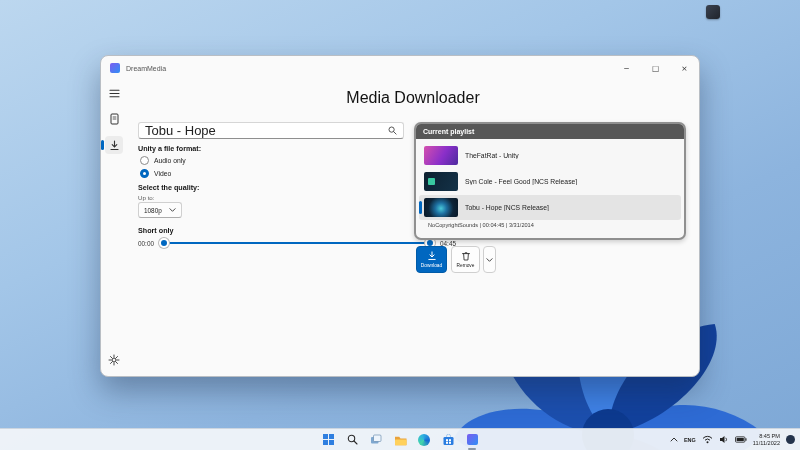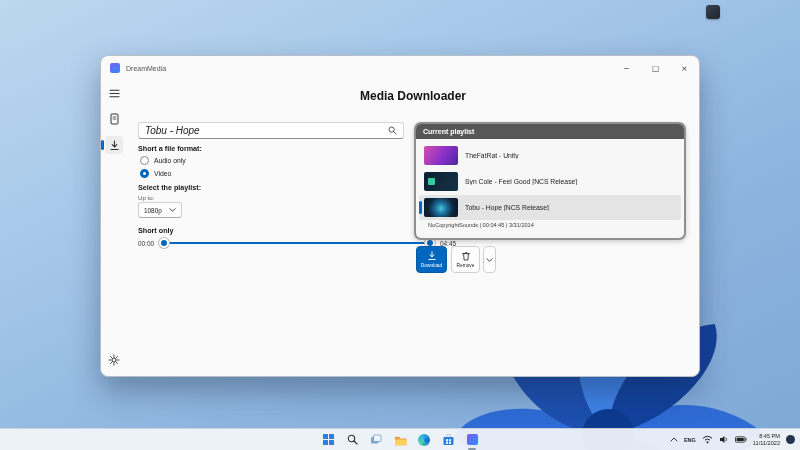--- a/index.html
+++ b/index.html
@@ -31,26 +31,26 @@
   .side-btn{width:18px;height:18px;display:flex;align-items:center;justify-content:center;
     border-radius:4px;position:relative;color:#333;}
   .side-btn.selected{background:#ececec;}
   .side-btn.selected::before{content:"";position:absolute;left:-4px;top:4px;width:2.5px;height:10px;
     background:#0067c0;border-radius:2px;}
   .side-spacer{flex:1;}
 
   
   .main{flex:1;position:relative;}
   .page-title{position:absolute;top:9px;left:0;right:0;text-align:center;
-    font-size:12px;font-weight:700;color:#121212;}
+    font-size:16px;font-weight:400;color:#121212;}
   .search-box{position:absolute;left:11px;top:42px;width:266px;height:17px;background:#fff;
     border:1px solid #d6d6d6;border-bottom-color:#8f8f8f;border-radius:3px;
     display:flex;align-items:center;padding:0 6px;}
-  .search-box input{flex:1;border:0;outline:0;background:transparent;font-size:10px;color:#222;
-    font-family:inherit;padding:0;min-width:0;font-style:italic;}
+  .search-box input{flex:1;border:0;outline:0;background:transparent;font-size:13px;color:#222;
+    font-family:inherit;padding:0;min-width:0;}
   .label{position:absolute;left:11px;font-size:7.2px;font-weight:700;color:#151515;}
   .radio-row{position:absolute;left:13px;display:flex;align-items:center;gap:5px;
     font-size:6.8px;color:#222;}
   .radio{width:9px;height:9px;border-radius:50%;border:1px solid #8a8a8a;background:#fff;flex:none;}
   .radio.checked{border:3px solid #0067c0;}
   .sub-label{position:absolute;left:11px;top:114px;font-size:6.2px;color:#5a5a5a;}
   .dropdown{position:absolute;left:11px;top:122px;width:44px;height:16px;border:1px solid #d0d0d0;
     border-radius:3px;background:#fdfdfd;display:flex;align-items:center;justify-content:space-between;
     padding:0 5px;font-size:6.4px;color:#222;border-bottom-color:#adadad;}
   .slider-row{position:absolute;left:11px;top:157px;width:318px;display:flex;align-items:center;
@@ -188,31 +188,31 @@
       <div class="page-title">Media Downloader</div>
 
       <div class="search-box">
         <input value="Tobu - Hope" style="">
         <svg width="9" height="9" viewBox="0 0 10 10">
           <circle cx="4" cy="4" r="2.9" fill="none" stroke="#444" stroke-width="1"></circle>
           <line x1="6.3" y1="6.3" x2="9" y2="9" stroke="#444" stroke-width="1" stroke-linecap="round"></line>
         </svg>
       </div>
 
-      <div class="label" style="top:64px">Short a file format:</div>
+      <div class="label" style="top:64px">Unity a file format:</div>
       <div class="radio-row" style="top:76px">
         <span class="radio"></span>
         <span>Audio only</span>
       </div>
       <div class="radio-row" style="top:89px">
         <span class="radio checked"></span>
         <span>Video</span>
       </div>
 
-      <div class="label" style="top:103px">Select the playlist:</div>
+      <div class="label" style="top:103px">Select the quality:</div>
       <div class="sub-label">Up to:</div>
       <div class="dropdown">
         <span>1080p</span>
         <svg width="7" height="6" viewBox="0 0 8 6">
           <polyline points="1,1.5 4,4.5 7,1.5" fill="none" stroke="#444" stroke-width="1.1" stroke-linecap="round"></polyline>
         </svg>
       </div>
 
       <div class="label" style="top:146px">Short only</div>
       <div class="slider-row">

